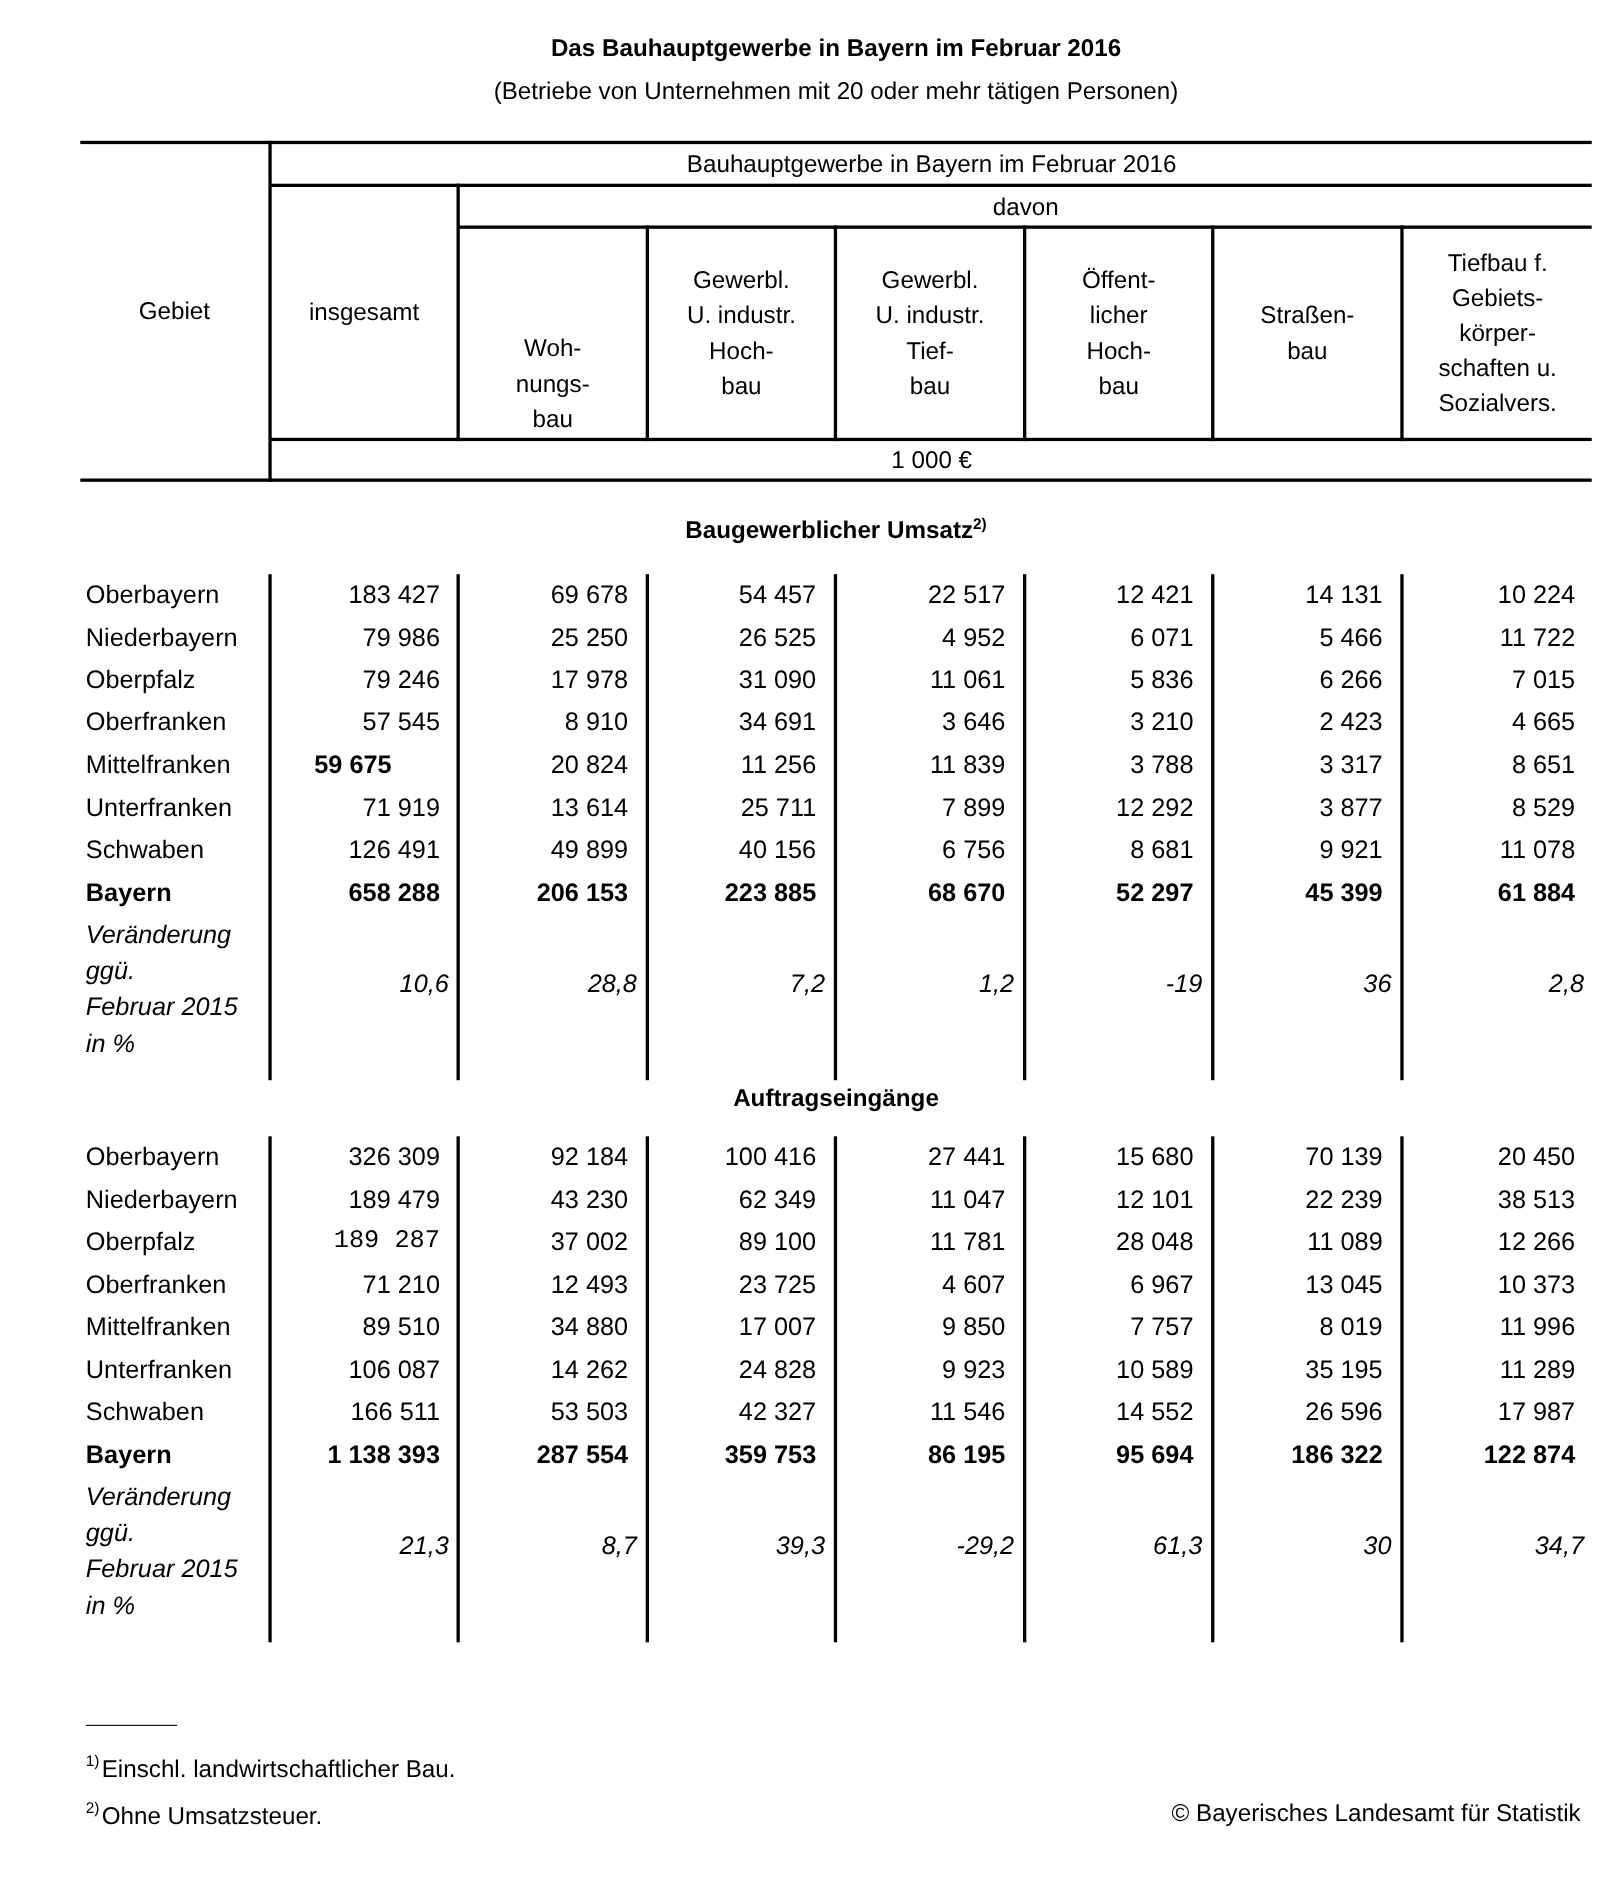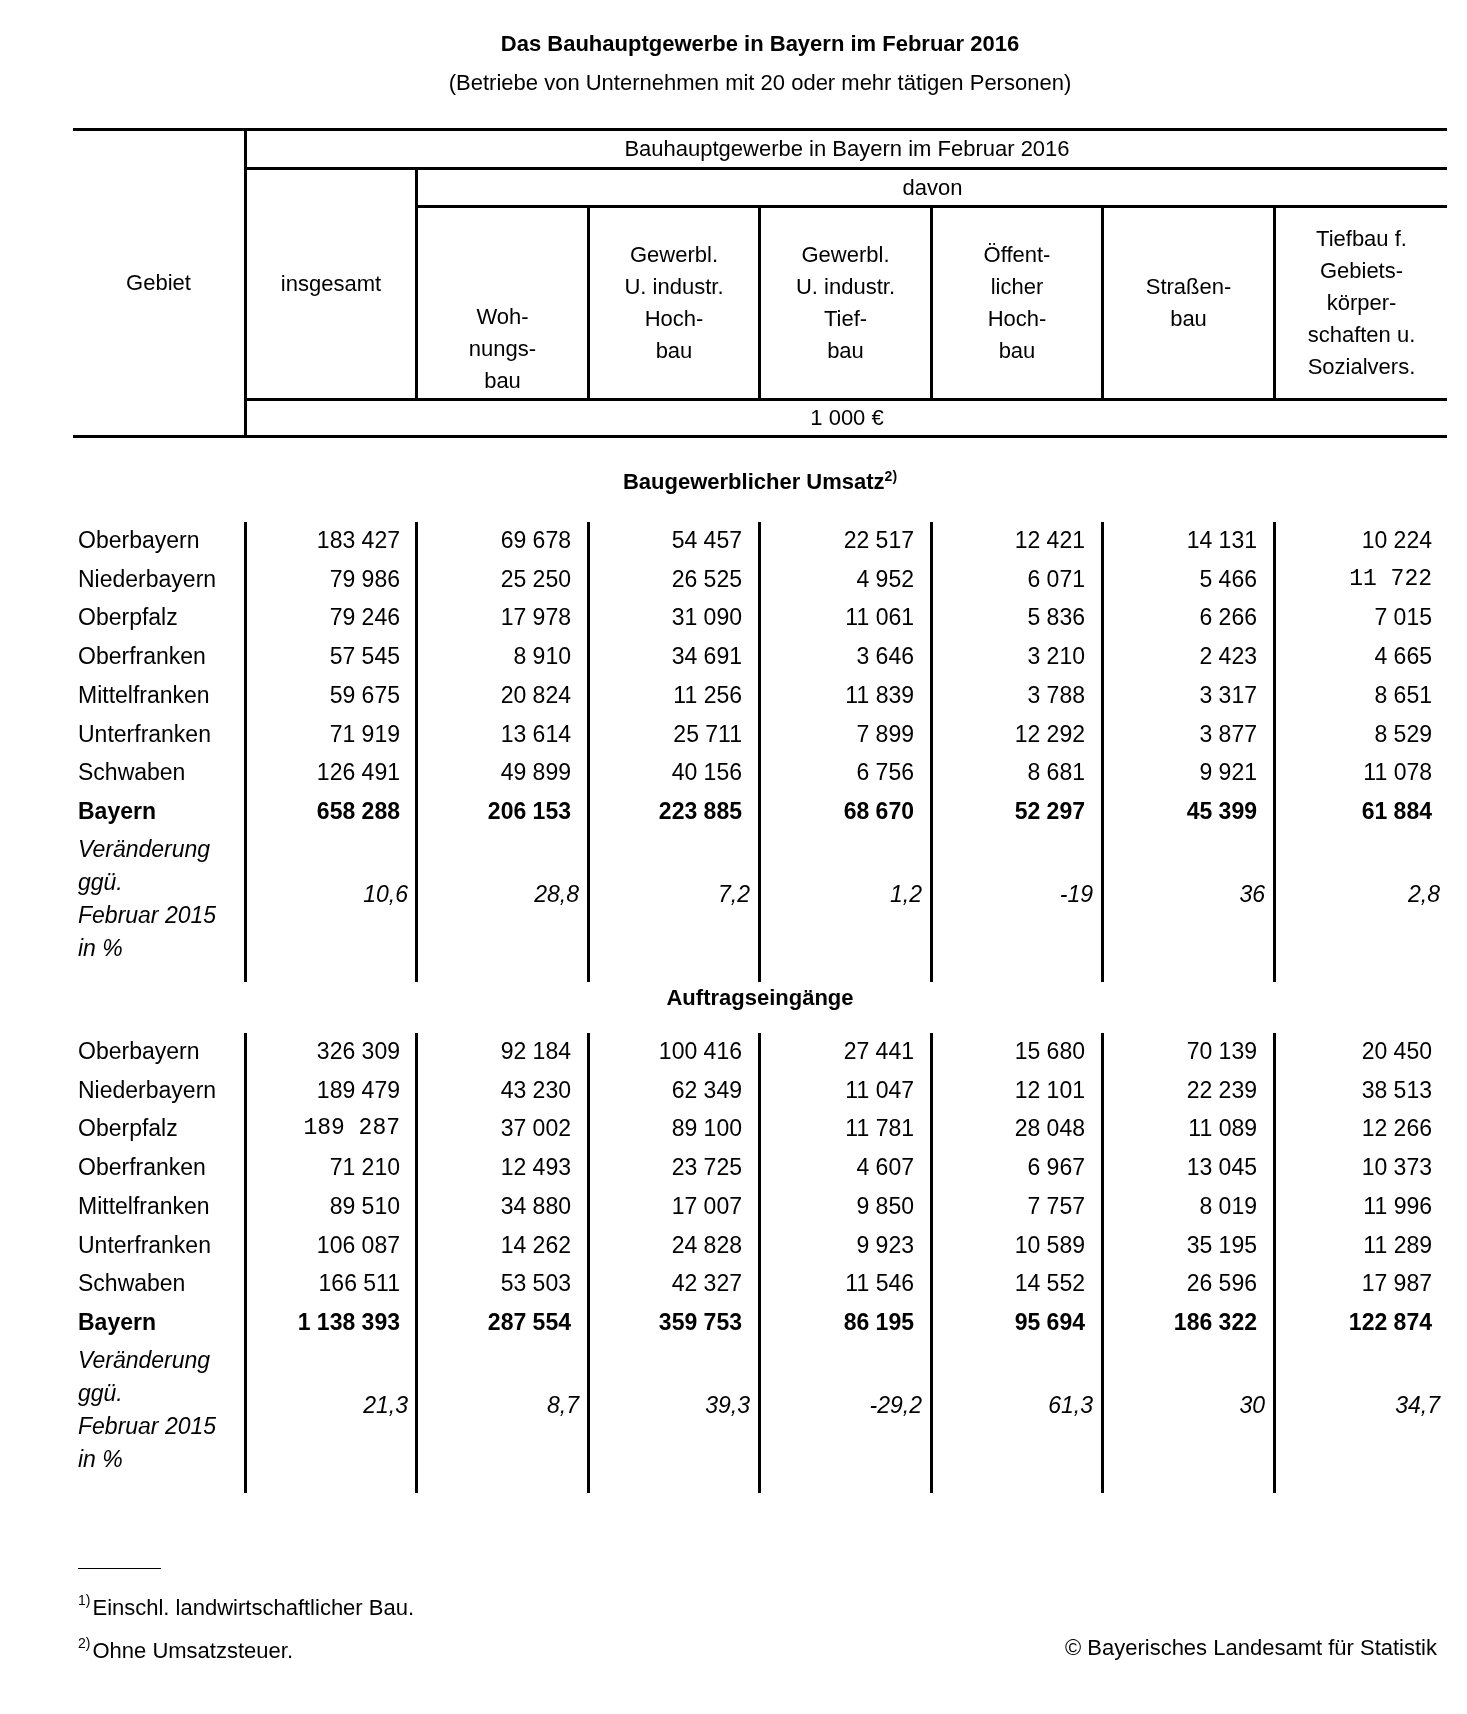--- a/index.html
+++ b/index.html
@@ -96,21 +96,21 @@
       <span class="cell-num" style="right:16px;">10 224</span>
     </div>
     <div class="row" style="top:565.7px; width:1370px;">
       <span class="cell-label">Niederbayern</span>
       <span class="cell-num" style="right:1048px;">79 986</span>
       <span class="cell-num" style="right:877px;">25 250</span>
       <span class="cell-num" style="right:706px;">26 525</span>
       <span class="cell-num" style="right:534px;">4 952</span>
       <span class="cell-num" style="right:363px;">6 071</span>
       <span class="cell-num" style="right:191px;">5 466</span>
-      <span class="cell-num" style="right:16px;font-family:Liberation Mono, monospace;">11 722</span>
+      <span class="cell-num" style="right:16px;">11 722</span>
     </div>
     <div class="row" style="top:604.4px; width:1370px;">
       <span class="cell-label">Oberpfalz</span>
       <span class="cell-num" style="right:1048px;">79 246</span>
       <span class="cell-num" style="right:877px;">17 978</span>
       <span class="cell-num" style="right:706px;">31 090</span>
       <span class="cell-num" style="right:534px;">11 061</span>
       <span class="cell-num" style="right:363px;">5 836</span>
       <span class="cell-num" style="right:191px;">6 266</span>
       <span class="cell-num" style="right:16px;">7 015</span>
@@ -120,21 +120,21 @@
       <span class="cell-num" style="right:1048px;">57 545</span>
       <span class="cell-num" style="right:877px;">8 910</span>
       <span class="cell-num" style="right:706px;">34 691</span>
       <span class="cell-num" style="right:534px;text-align:center;">3 646</span>
       <span class="cell-num" style="right:363px;">3 210</span>
       <span class="cell-num" style="right:191px;">2 423</span>
       <span class="cell-num" style="right:16px;">4 665</span>
     </div>
     <div class="row" style="top:681.8px; width:1370px;">
       <span class="cell-label">Mittelfranken</span>
-      <span class="cell-num" style="right:1048px;">59 675</span>
+      <span class="cell-num" style="right:1092px;font-weight:bold;">59 675</span>
       <span class="cell-num" style="right:877px;">20 824</span>
       <span class="cell-num" style="right:706px;">11 256</span>
       <span class="cell-num" style="right:534px;">11 839</span>
       <span class="cell-num" style="right:363px;">3 788</span>
       <span class="cell-num" style="right:191px;">3 317</span>
       <span class="cell-num" style="right:16px;">8 651</span>
     </div>
     <div class="row" style="top:720.5px; width:1370px;">
       <span class="cell-label">Unterfranken</span>
       <span class="cell-num" style="right:1048px;">71 919</span>

